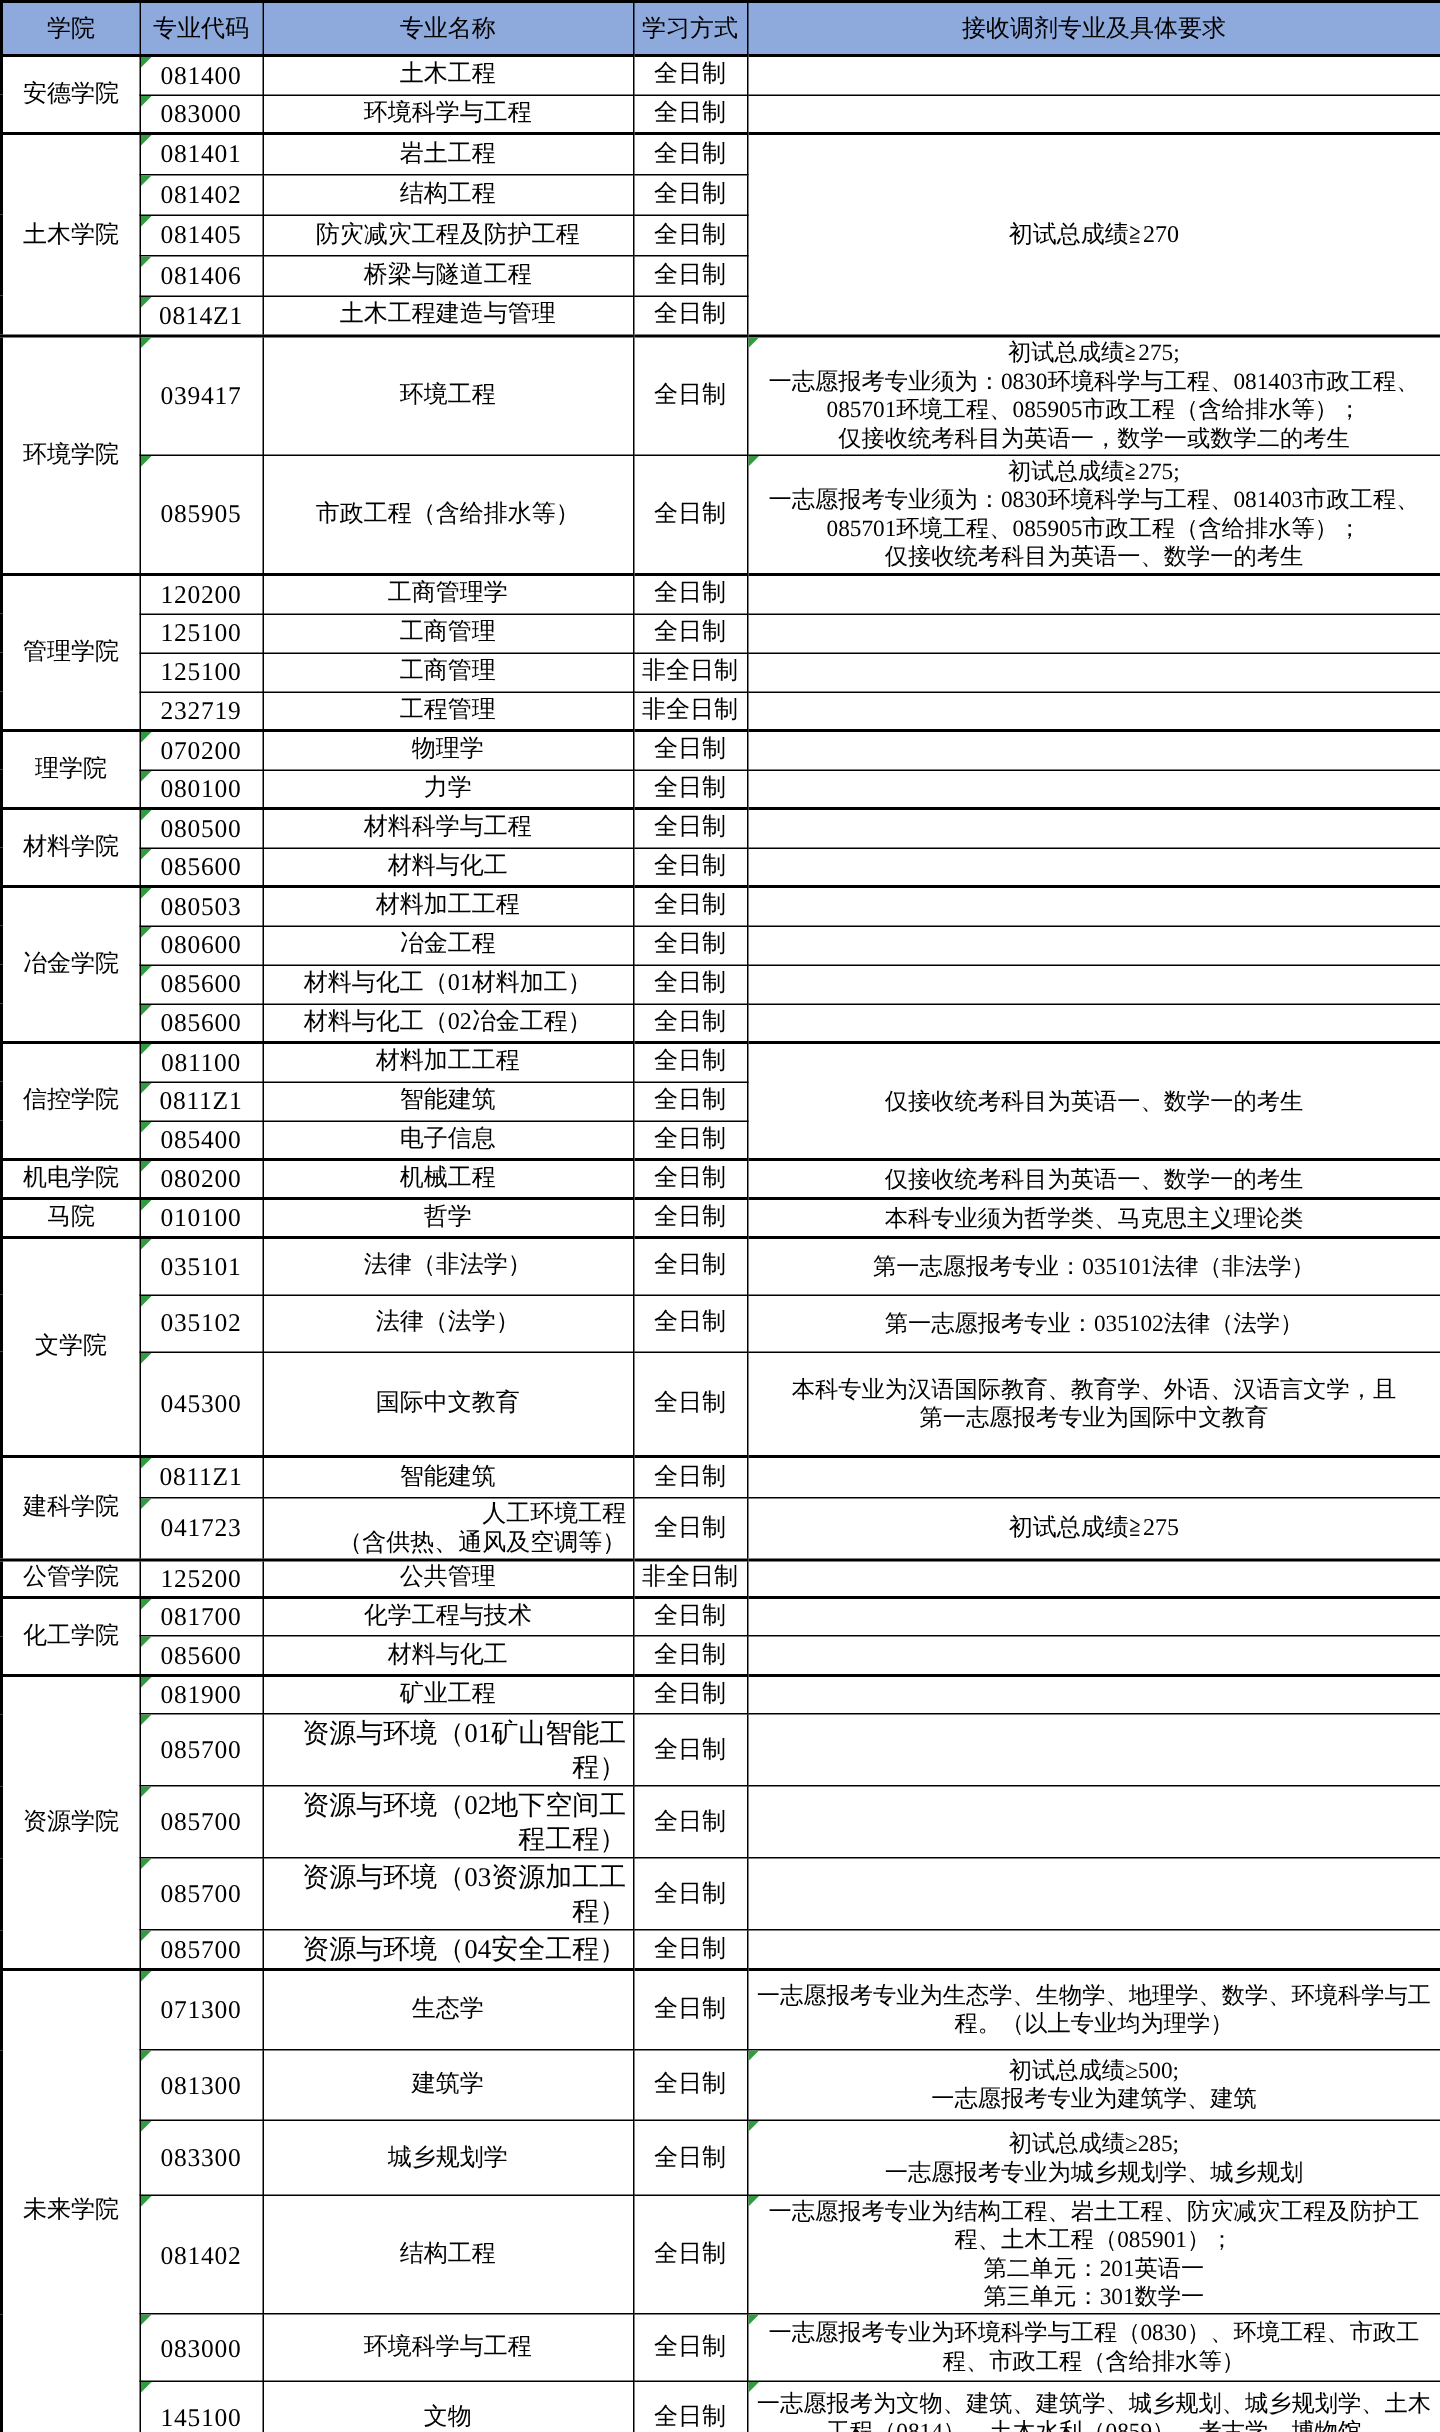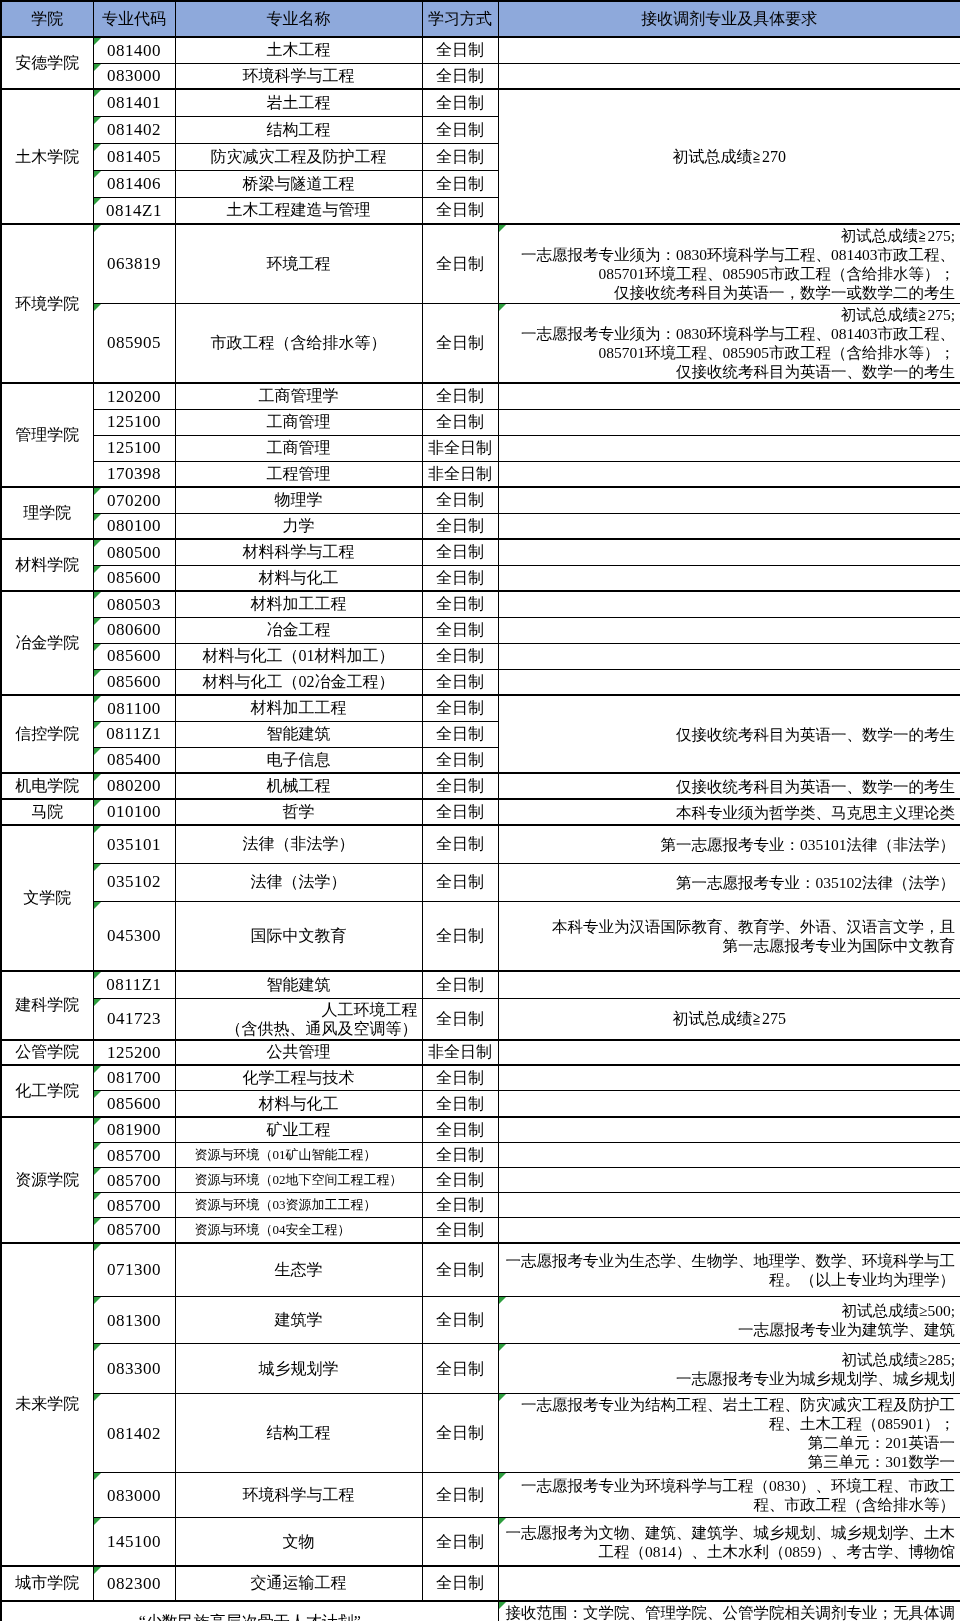--- a/index.html
+++ b/index.html
@@ -33,34 +33,34 @@
     vertical-align:middle;
     font-size:16px;
     padding:1px 4px;
     position:relative;
     overflow:hidden;
     line-height:1.25;
   }
   tr.gt td, tr.gt th{border-top:2px solid var(--border-c);}
   td.code{font-size:17px;letter-spacing:.5px;}
   td.req{
-    text-align:right;
+    text-align:center;
     white-space:pre-line;
     font-size:15.5px;
     line-height:19px;
     padding:1px 5px;
   }
   td.req-c{
     text-align:center;
     white-space:pre-line;
     font-size:16px;
     line-height:19px;
   }
   td.name{white-space:pre-line;line-height:19px;text-align:right;}
-  td.name-sm{font-size:13px;text-align:left;padding-left:19px;}
+  td.name-sm{font-size:18px;text-align:right;padding-left:19px;}
   td.footer-label{font-size:16px;}
   .tri{
     position:absolute;
     top:0;left:0;
     width:0;height:0;
     border-top:7px solid var(--flag-green);
     border-right:7px solid transparent;
   }
 </style>
 </head>
@@ -122,21 +122,21 @@
     <td>全日制</td>
   </tr>
   <tr style="height:27px">
     <td class="code"><span class="tri"></span><span>0814Z1</span></td>
     <td>土木工程建造与管理</td>
     <td>全日制</td>
   </tr>
 
   <tr class="gt" style="height:74px">
     <td rowspan="2">环境学院</td>
-    <td class="code"><span class="tri"></span><span>063819</span></td>
+    <td class="code"><span class="tri"></span><span>039417</span></td>
     <td>环境工程</td>
     <td>全日制</td>
     <td class="req"><span class="tri"></span><span>初试总成绩≧275;
 一志愿报考专业须为：0830环境科学与工程、081403市政工程、085701环境工程、085905市政工程（含给排水等）；
 仅接收统考科目为英语一，数学一或数学二的考生</span></td>
   </tr>
   <tr style="height:78px">
     <td class="code"><span class="tri"></span><span>085905</span></td>
     <td>市政工程（含给排水等）</td>
     <td>全日制</td>
@@ -158,21 +158,21 @@
     <td>全日制</td>
     <td class="req"></td>
   </tr>
   <tr style="height:26px">
     <td class="code">125100</td>
     <td>工商管理</td>
     <td>非全日制</td>
     <td class="req"></td>
   </tr>
   <tr style="height:26px">
-    <td class="code">170398</td>
+    <td class="code">232719</td>
     <td>工程管理</td>
     <td>非全日制</td>
     <td class="req"></td>
   </tr>
 
   <tr class="gt" style="height:26px">
     <td rowspan="2">理学院</td>
     <td class="code"><span class="tri"></span><span>070200</span></td>
     <td>物理学</td>
     <td>全日制</td>

